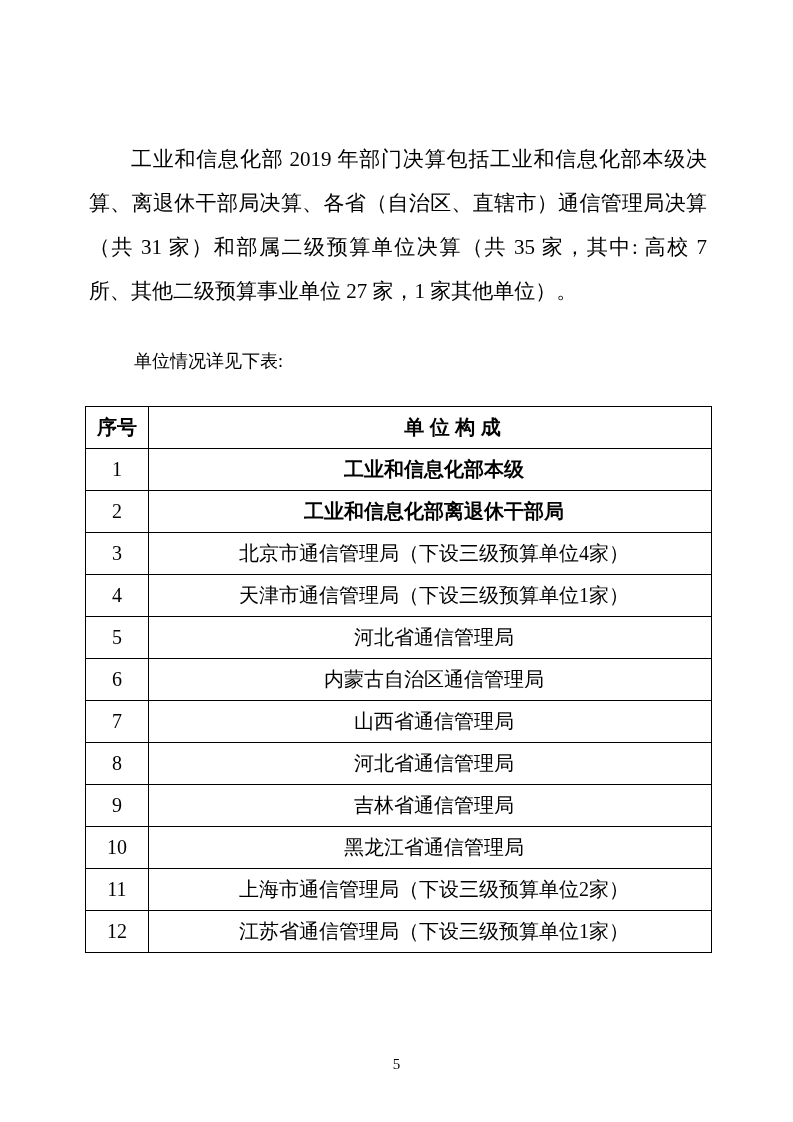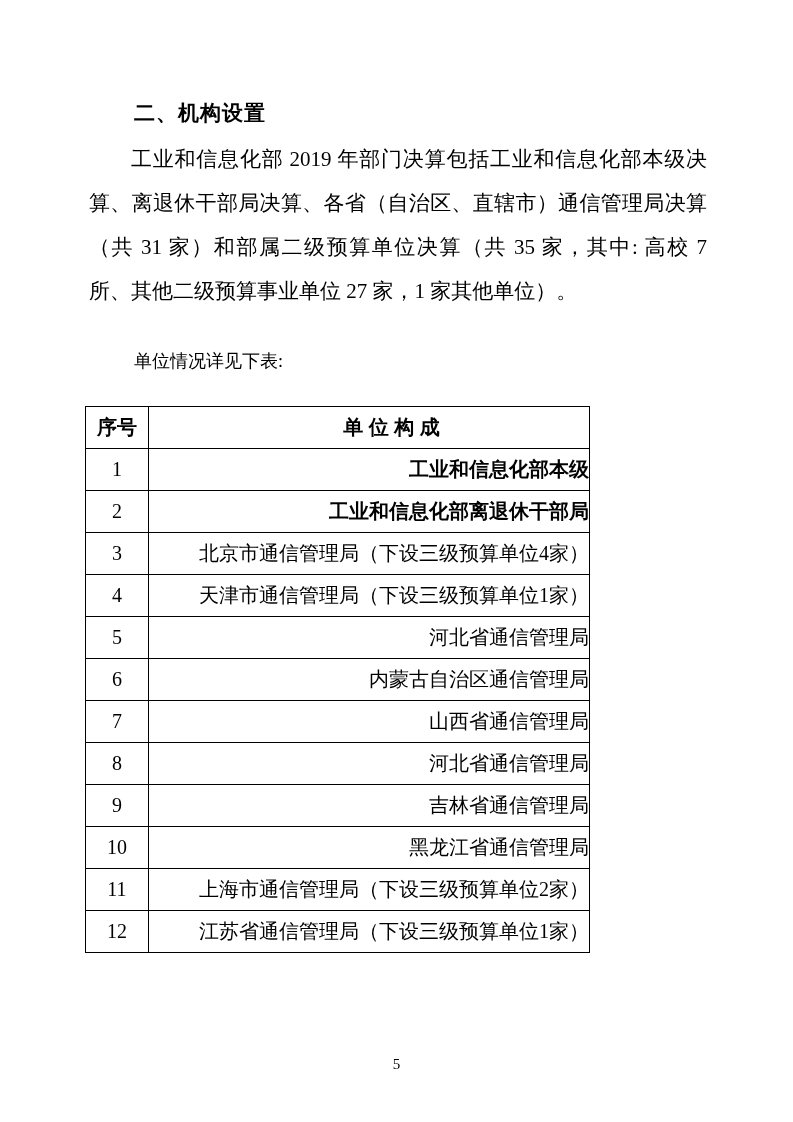--- a/index.html
+++ b/index.html
@@ -38,21 +38,21 @@
     position: absolute;
     left: 134px;
     top: 349px;
     font-size: 18px;
     white-space: nowrap;
   }
   .units-table {
     position: absolute;
     left: 85px;
     top: 406px;
-    width: 505px;
+    width: 627px;
     border-collapse: collapse;
     table-layout: fixed;
     font-size: 20px;
   }
   .units-table th, .units-table td {
     border: 1.5px solid #000000;
     height: 42px;
     vertical-align: middle;
     padding: 0;
   }
@@ -63,42 +63,41 @@
     font-size: 20px;
   }
   .units-table th.col-name {
     text-align: center;
     font-family: "Liberation Sans", "DejaVu Sans", sans-serif;
     font-weight: bold;
     font-size: 20px;
     padding-left: 45px;
   }
   .units-table td.col-name {
-    text-align: right;
+    text-align: center;
     padding-left: 8px;
   }
   .units-table td.col-name.bold {
     font-family: "Liberation Sans", "DejaVu Sans", sans-serif;
     font-weight: bold;
   }
   .page-number {
     position: absolute;
     left: 0;
     top: 1056px;
     width: 100%;
     text-align: center;
     font-size: 15px;
   }
 </style>
 </head>
 <body>
 
 <div class="page">
 
-  <div class="heading">二、机构设置</div>
 
   <div class="para">工业和信息化部 2019 年部门决算包括工业和信息化部本级决算、离退休干部局决算、各省（自治区、直辖市）通信管理局决算（共 31 家）和部属二级预算单位决算（共 35 家，其中: 高校 7 所、其他二级预算事业单位 27 家，1 家其他单位）。</div>
 
   <div class="table-intro">单位情况详见下表:</div>
 
   <table class="units-table">
     <thead>
       <tr>
         <th class="col-no">序号</th>
         <th class="col-name">单 位 构 成</th>

